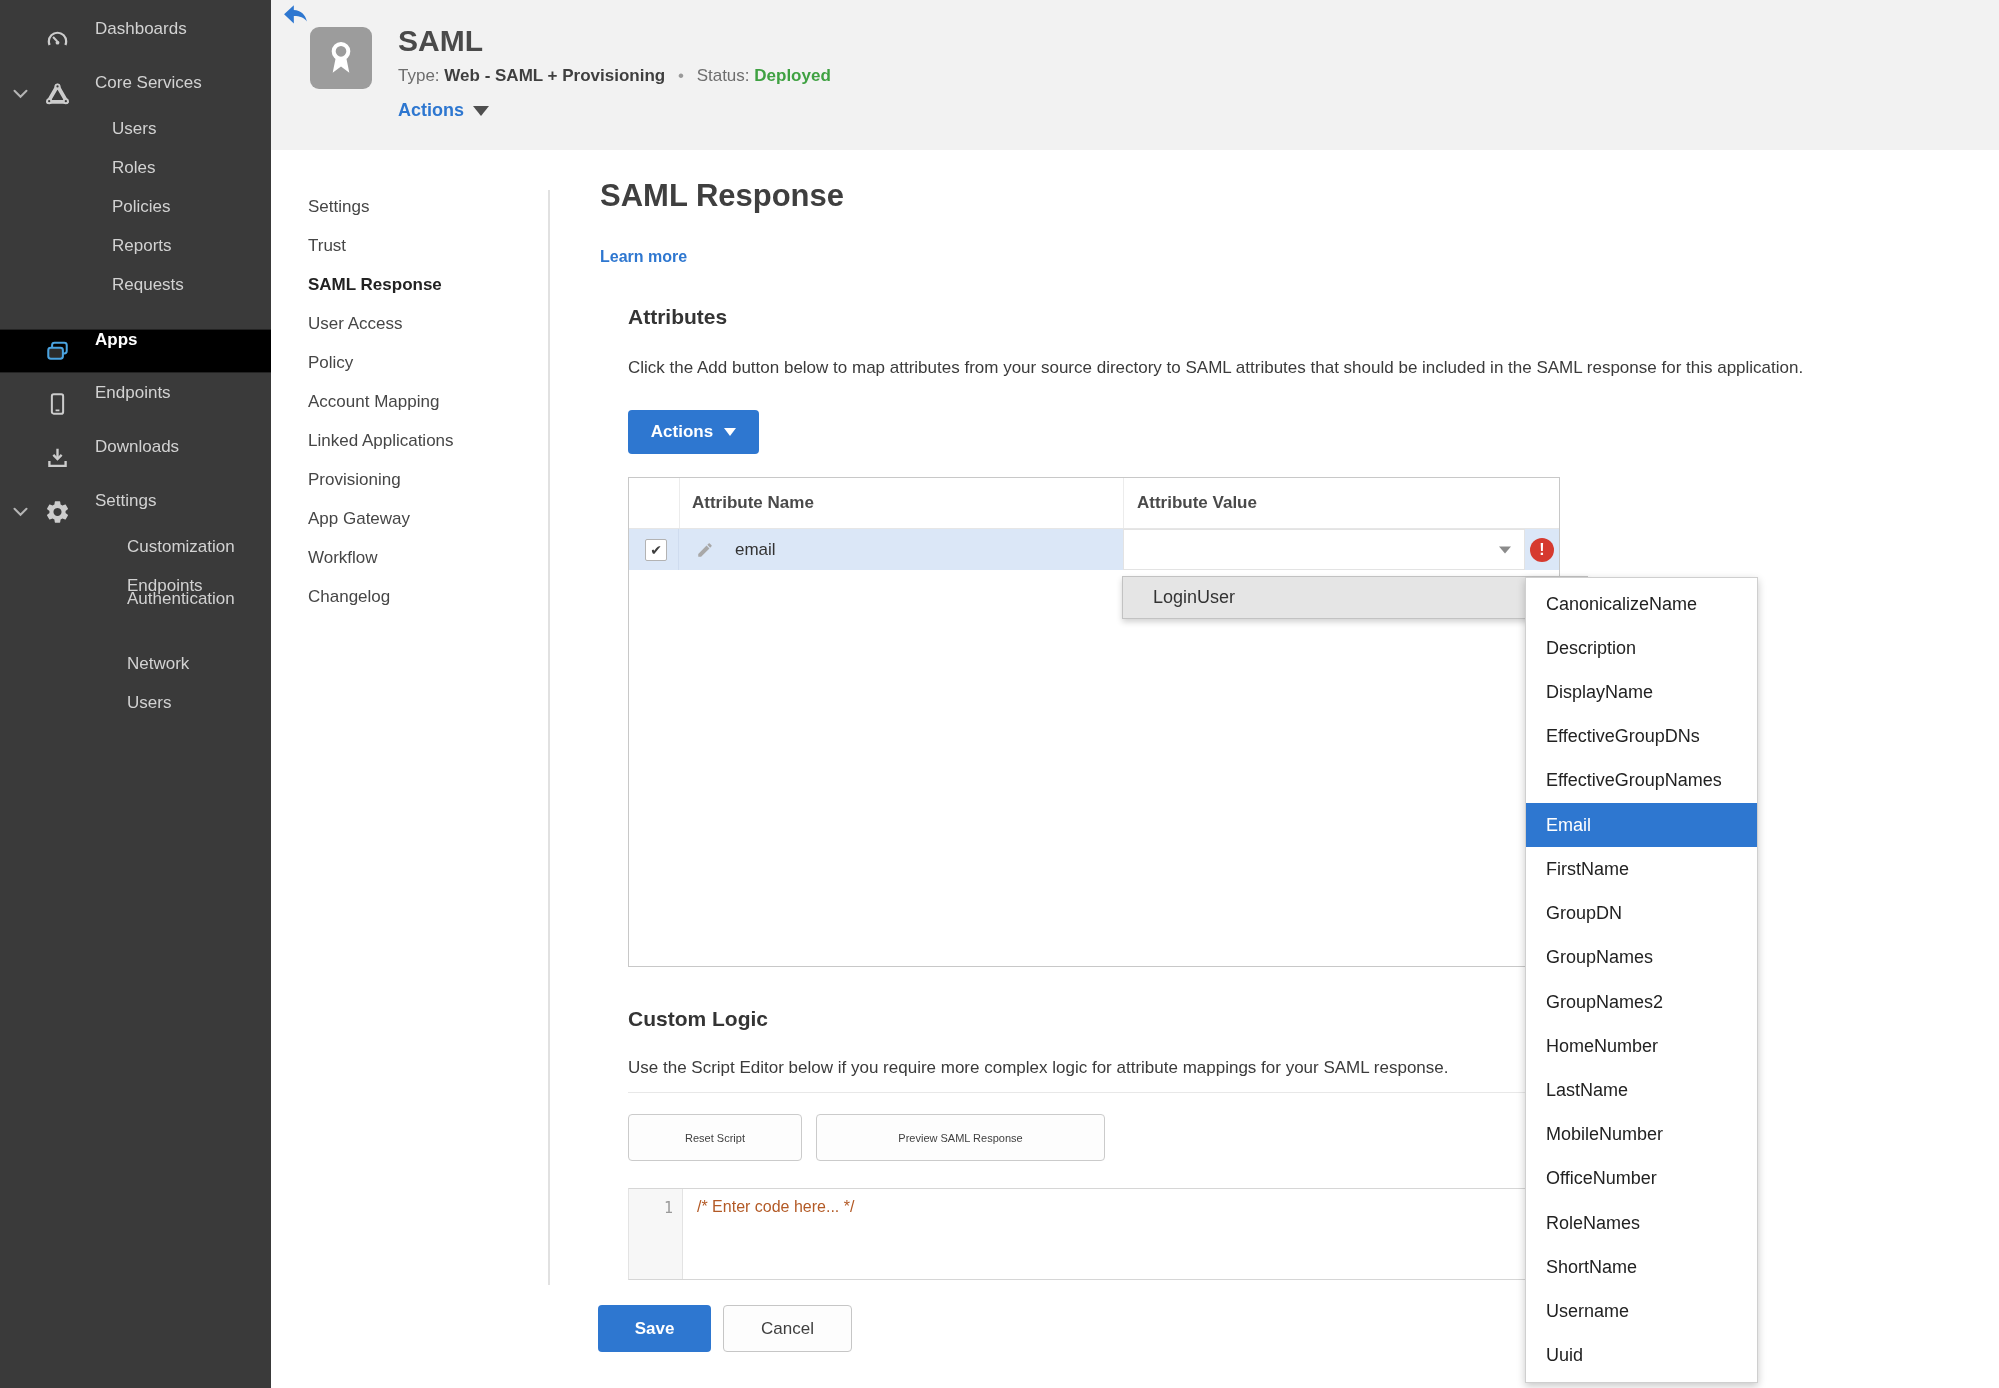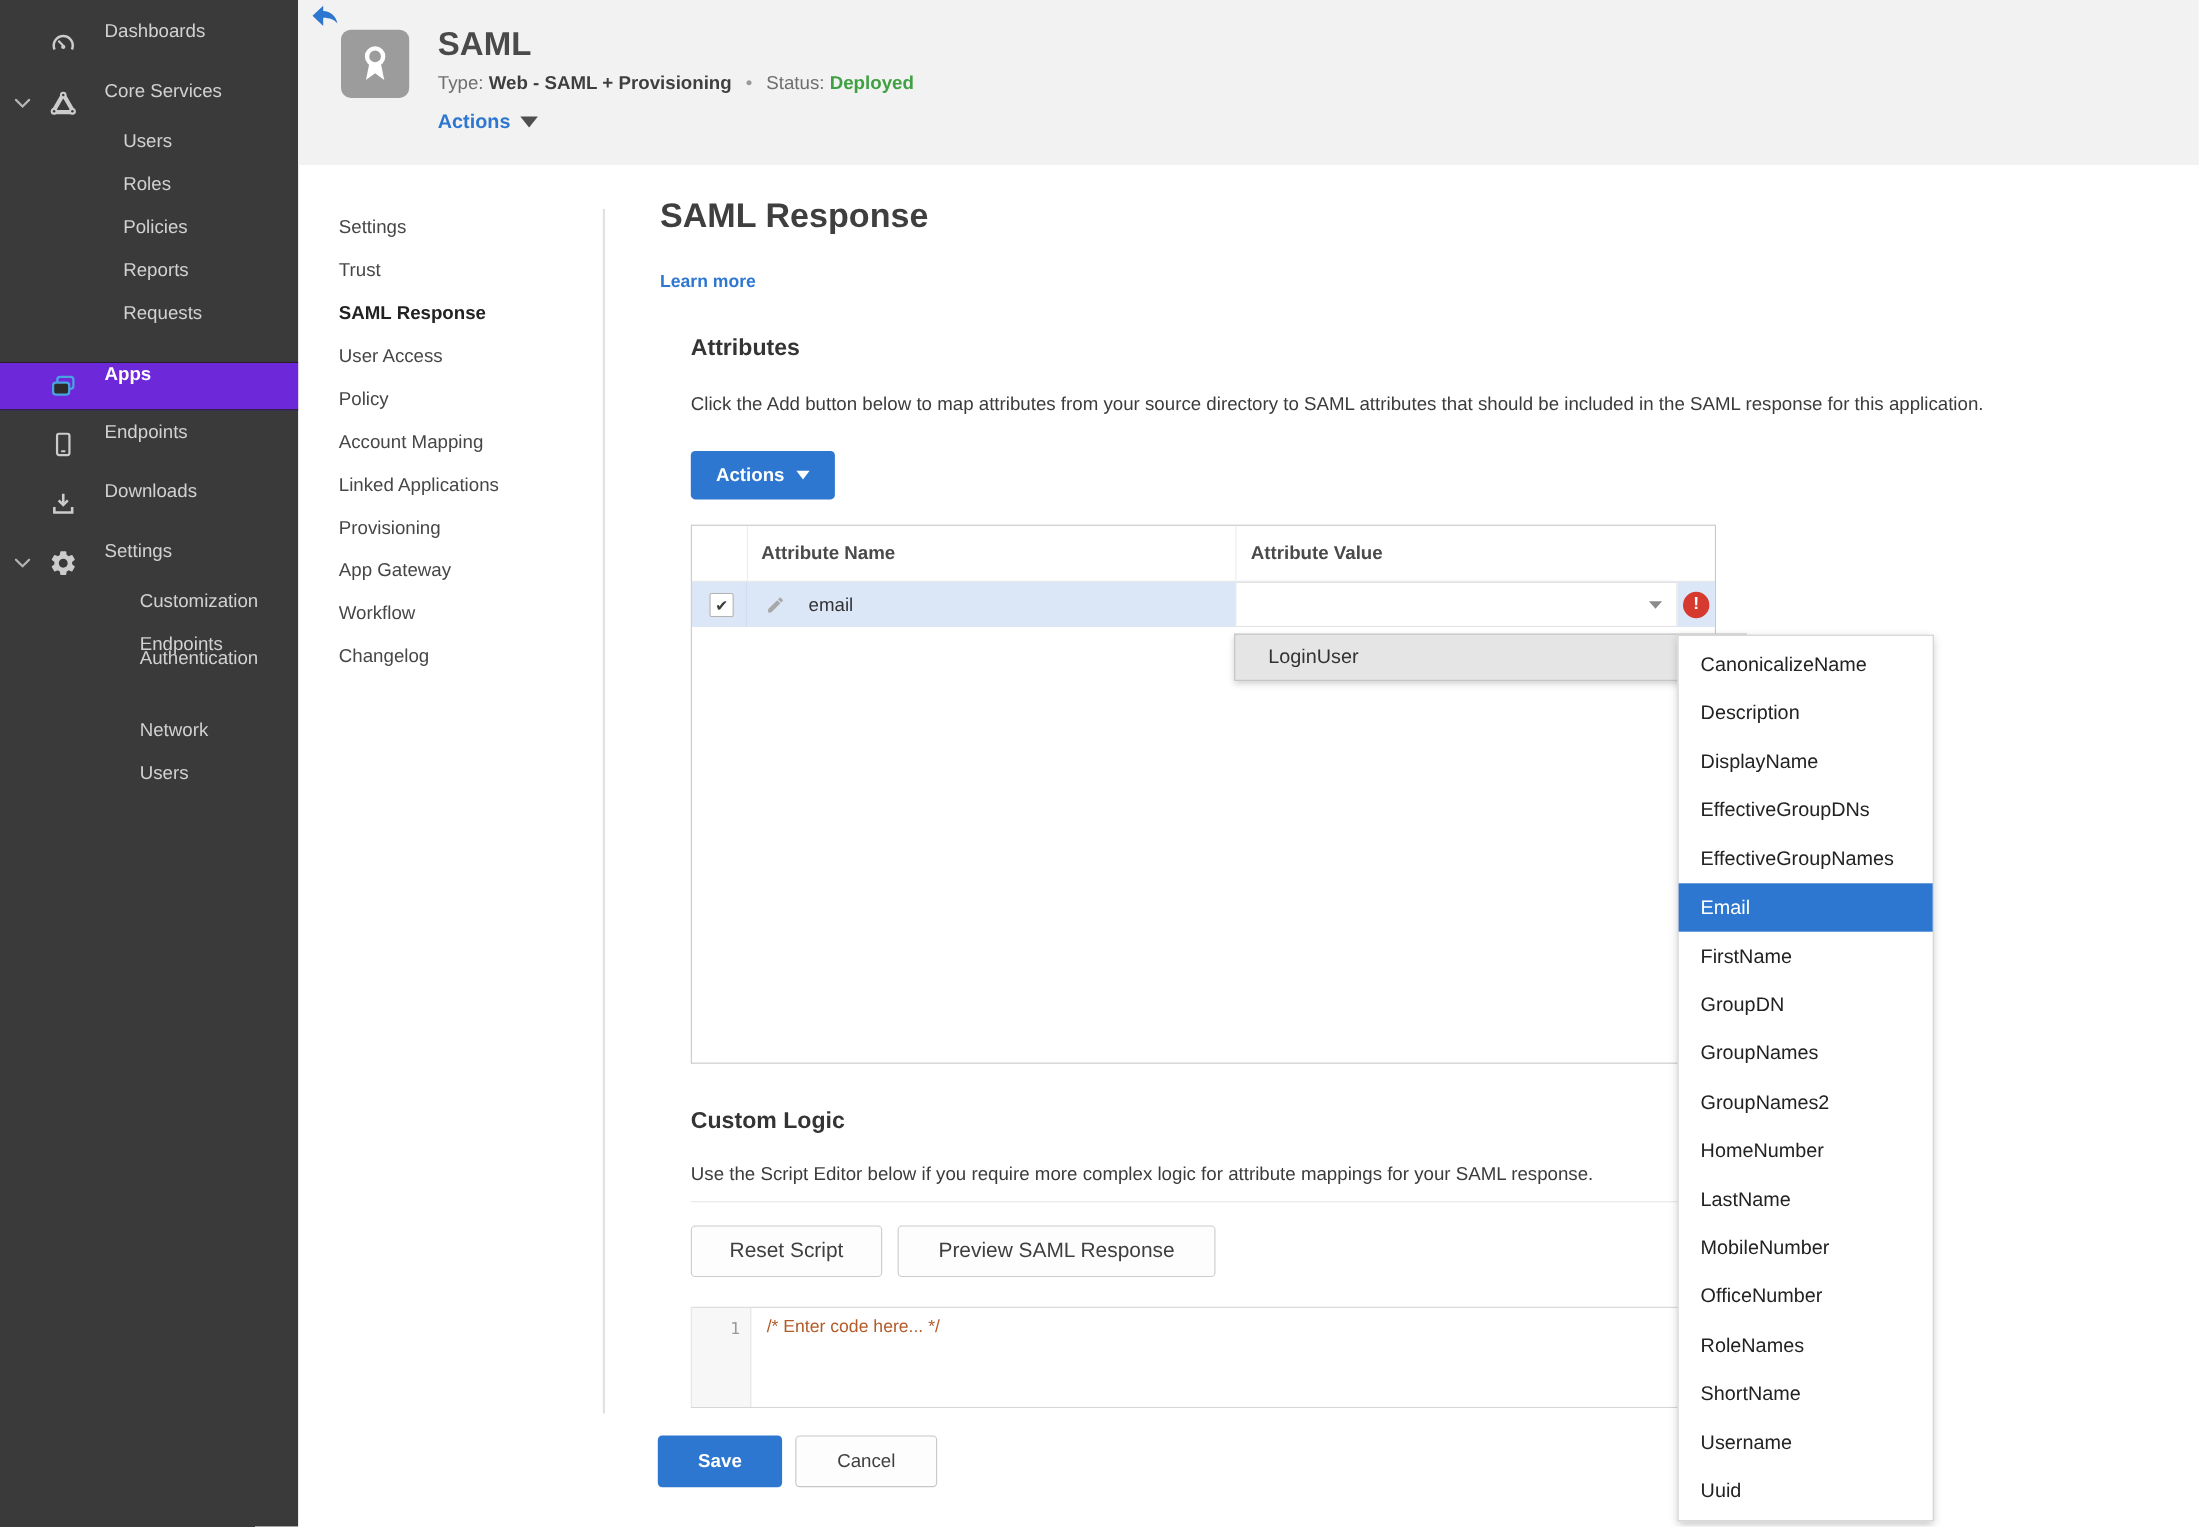--- a/index.html
+++ b/index.html
@@ -9,21 +9,21 @@
   
   .sidebar{position:absolute;left:0;top:0;width:271px;height:1388px;background:#3a3a3a;}
   .side-item{position:absolute;left:0;right:0;height:42px;display:flex;align-items:flex-start;
              color:#d2d2d2;font-size:17px;cursor:pointer;}
   .side-item .chev{position:absolute;left:13px;top:50%;transform:translateY(-50%);color:#b5b5b5;display:flex;}
   .side-item .sicon{position:absolute;left:44px;top:50%;transform:translateY(-50%);width:27px;height:27px;color:#cccccc;display:flex;}
   .side-item .sicon svg{width:27px;height:27px;}
   .side-item.lvl0 .lbl{margin-left:95px;}
   .side-item.lvl1 .lbl{margin-left:112px;}
   .side-item.lvl2 .lbl{margin-left:127px;}
-  .side-item.active{background:#6d28d9;border-top:1px solid #232323;border-bottom:1px solid #232323;}
+  .side-item.active{background:#000000;border-top:1px solid #232323;border-bottom:1px solid #232323;}
   .side-item.active .lbl{color:#ffffff;font-weight:bold;}
   .side-item.active .sicon{color:#4aa3e0;}
 
   
   .header-band{position:absolute;left:271px;top:0;width:1728px;height:150px;background:#f2f2f2;}
   .back-arrow{position:absolute;left:12px;top:3px;width:26px;height:22px;cursor:pointer;}
   .app-avatar{position:absolute;left:39px;top:27px;width:62px;height:62px;background:#9c9c9c;
               border-radius:9px;display:flex;align-items:center;justify-content:center;}
   .app-avatar svg{width:40px;height:40px;}
   .app-title{position:absolute;left:127px;top:24px;font-size:30px;font-weight:bold;color:#4a4a4a;}
@@ -90,21 +90,21 @@
            display:flex;flex-direction:column;padding:4px 0;z-index:6;}
   .submenu-item{flex:1;display:flex;align-items:center;padding-left:20px;font-size:18px;color:#222;cursor:pointer;}
   .submenu-item.selected{background:#2e77d0;color:#fff;}
 
   
   #cl-heading{top:1007px;}
   #cl-desc{top:1058px;}
   .cl-hr{position:absolute;left:628px;top:1092px;width:932px;height:1px;background:#e8e8e8;}
   .ghost-btn{position:absolute;top:1114px;height:47px;background:#fdfdfd;border:1px solid #cbcbcb;
              border-radius:4px;display:flex;align-items:center;justify-content:center;
-             font-size:19px;color:#3f3f3f;box-sizing:border-box;cursor:pointer;}
+             font-size:11px;color:#3f3f3f;box-sizing:border-box;cursor:pointer;}
   #reset-btn{left:628px;width:174px;}
   #preview-btn{left:816px;width:289px;}
 
   .code-editor{position:absolute;left:628px;top:1188px;width:932px;height:92px;background:#fff;
                border-top:1px solid #d6d6d6;border-bottom:1px solid #d6d6d6;border-left:1px solid #e3e3e3;
                display:flex;box-sizing:border-box;z-index:1;}
   .gutter{width:54px;background:#f7f7f7;border-right:1px solid #e3e3e3;box-sizing:border-box;
           text-align:right;padding:10px 9px 0 0;color:#9a9a9a;
           font-family:"DejaVu Sans Mono",monospace;font-size:15px;}
   .code-area{flex:1;padding:9px 0 0 14px;font-family:Liberation Sans, sans-serif;

